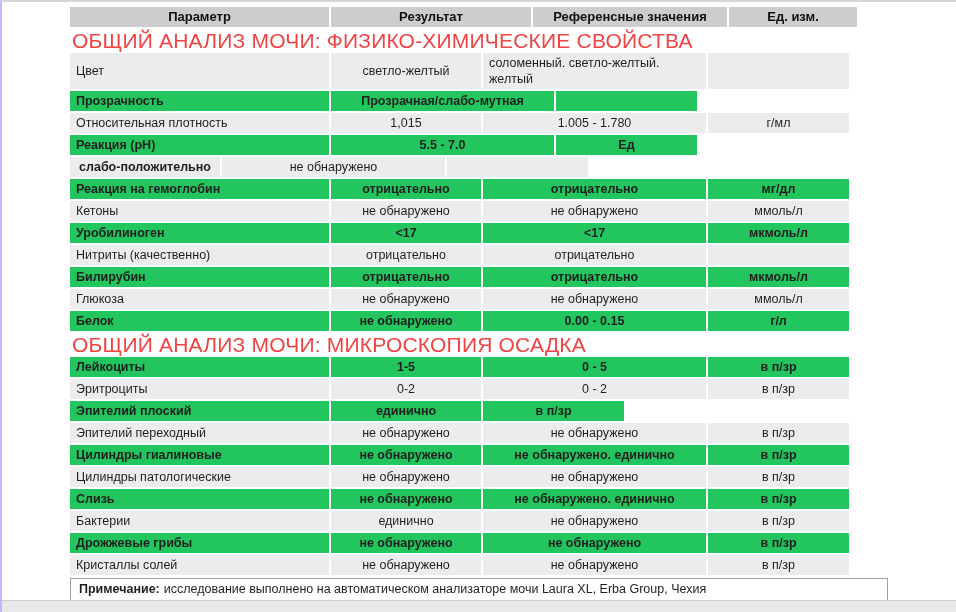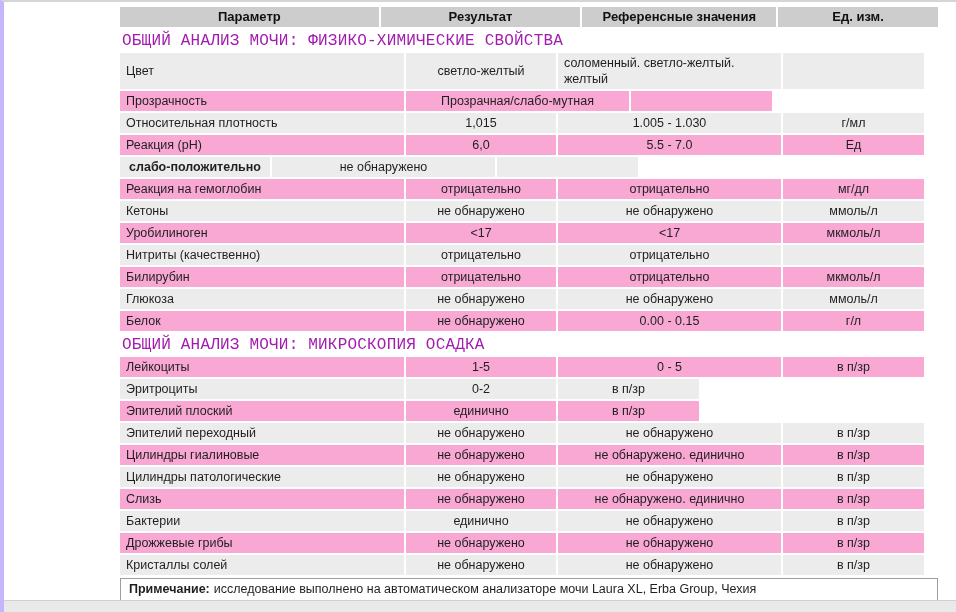--- a/index.html
+++ b/index.html
@@ -3,48 +3,47 @@
 <meta charset="utf-8">
 <style>
   html,body{margin:0;padding:0;background:#ffffff;}
   body{
     width:956px;height:612px;overflow:hidden;
     font-family:"Liberation Sans","DejaVu Sans",sans-serif;
     color:#1f1f1f;
   }
   .viewport{
     position:relative;width:956px;height:612px;box-sizing:border-box;
-    border-left:4px solid #c4b5fd;border-top:2px solid #d5d5d5;background:#fff;padding-left:48px;
+    border-left:2px solid #c4b5fd;border-top:2px solid #d5d5d5;background:#fff;
   }
   .table-area{margin-left:68px;padding-top:5px;width:818px;}
   .header-row{display:flex;margin-bottom:2px;}
   .header-cell{
     background:#cdcdcd;font-weight:bold;font-size:13px;line-height:18px;
     text-align:center;padding:1px 4px;box-sizing:border-box;color:#111;
   }
   .hc-param{width:259px;margin-right:2px;}
   .hc-result{width:200px;margin-right:2px;}
   .hc-ref{width:194px;margin-right:2px;}
-  .hc-unit{width:160px;}
+  .hc-unit{width:128px;}
   .section-title{
-    font-size:16px;line-height:20px;color:#a21caf;padding:2px 0 2px 2px;
+    font-size:21px;line-height:20px;color:#ef4444;padding:2px 0 2px 2px;
     letter-spacing:0.2px;
-    font-family:Liberation Mono, monospace;
   }
   .row{display:flex;margin-bottom:2px;}
   .cell{
     display:flex;align-items:center;box-sizing:border-box;
     font-size:12.5px;line-height:16px;min-height:19px;padding:2px 6px;
   }
-  .c-param{width:284px;margin-right:2px;justify-content:flex-start;text-align:left;}
+  .c-param{width:259px;margin-right:2px;justify-content:flex-start;text-align:left;}
   .c-result{width:150px;margin-right:2px;justify-content:center;text-align:center;}
   .c-ref{width:223px;margin-right:2px;justify-content:center;text-align:left;}
   .c-unit{width:141px;justify-content:center;text-align:center;}
   .shade-gray .cell{background:#ececec;}
-  .shade-white .cell{background:#f9a8d4;}
+  .shade-white .cell{background:#22c55e;font-weight:bold;}
   .bold{font-weight:bold;}
   .note-box{
     margin-top:3px;border:1px solid #9e9e9e;background:#fff;
     padding:3px 8px;font-size:12.5px;line-height:15px;width:818px;box-sizing:border-box;
   }
   .note-label{font-weight:bold;margin-right:4px;}
   .bottom-strip{
     position:absolute;left:0;bottom:0;width:100%;height:12px;
     background:#e9e9e9;border-top:1px solid #d0d0d0;box-sizing:border-box;
   }
@@ -71,26 +70,25 @@
           <div class="cell c-unit"></div>
         </div>
         <div class="row shade-white">
           <div class="cell c-param">Прозрачность</div>
           <div class="cell c-ref">Прозрачная/слабо-мутная</div>
           <div class="cell c-unit"></div>
         </div>
         <div class="row shade-gray">
           <div class="cell c-param">Относительная плотность</div>
           <div class="cell c-result">1,015</div>
-          <div class="cell c-ref">1.005 - 1.030</div>
+          <div class="cell c-ref">1.005 - 1.780</div>
           <div class="cell c-unit">г/мл</div>
         </div>
         <div class="row shade-white">
           <div class="cell c-param">Реакция (pH)</div>
-          <div class="cell c-result">6,0</div>
           <div class="cell c-ref">5.5 - 7.0</div>
           <div class="cell c-unit">Ед</div>
         </div>
         <div class="row shade-gray">
           <div class="cell c-result bold">слабо-положительно</div>
           <div class="cell c-ref">не обнаружено</div>
           <div class="cell c-unit"></div>
         </div>
         <div class="row shade-white">
           <div class="cell c-param">Реакция на гемоглобин</div>
@@ -137,20 +135,21 @@
         <div class="section-title">ОБЩИЙ АНАЛИЗ МОЧИ: МИКРОСКОПИЯ ОСАДКА</div>
         <div class="row shade-white">
           <div class="cell c-param">Лейкоциты</div>
           <div class="cell c-result">1-5</div>
           <div class="cell c-ref">0 - 5</div>
           <div class="cell c-unit">в п/зр</div>
         </div>
         <div class="row shade-gray">
           <div class="cell c-param">Эритроциты</div>
           <div class="cell c-result">0-2</div>
+          <div class="cell c-ref">0 - 2</div>
           <div class="cell c-unit">в п/зр</div>
         </div>
         <div class="row shade-white">
           <div class="cell c-param">Эпителий плоский</div>
           <div class="cell c-result">единично</div>
           <div class="cell c-unit">в п/зр</div>
         </div>
         <div class="row shade-gray">
           <div class="cell c-param">Эпителий переходный</div>
           <div class="cell c-result">не обнаружено</div>

